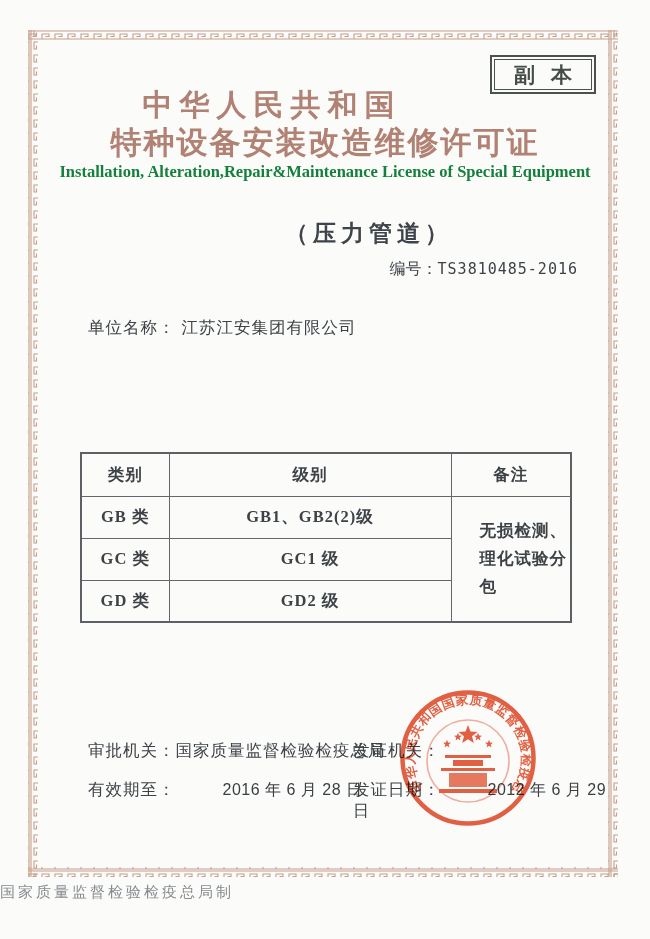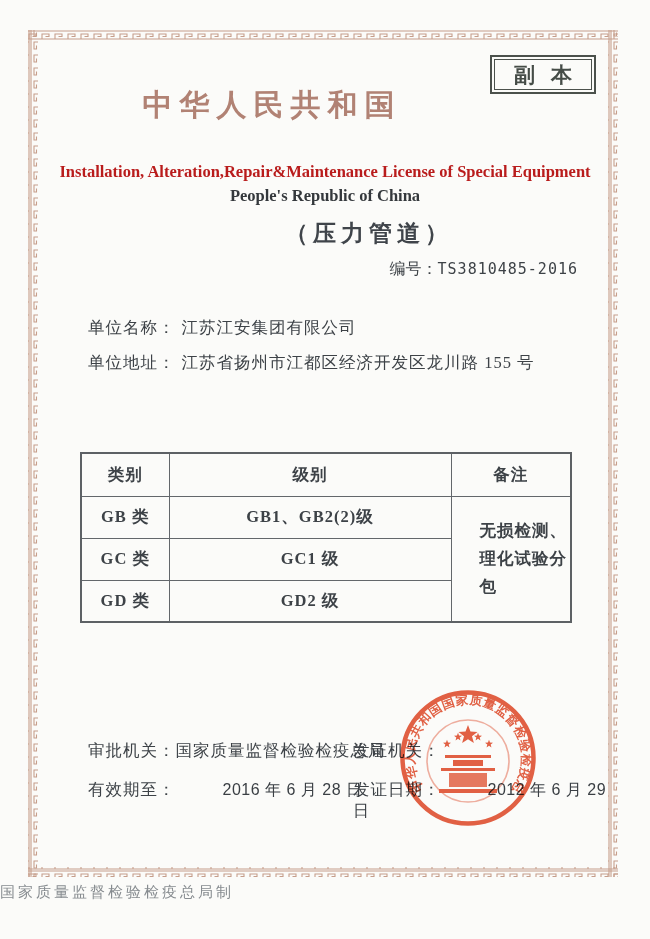--- a/index.html
+++ b/index.html
@@ -17,21 +17,21 @@
     width: 100%; height: 100%; border: 1px solid #4b514c;
     display: flex; align-items: center; justify-content: center;
     font-size: 21px; font-weight: bold; color: #454c47; letter-spacing: 16px; padding-left: 16px;
   }
 
   .title-cn1 { position: absolute; left: 0; width: 544px; top: 85px; text-align: center;
     font-size: 30px; font-weight: bold; color: #b18274; letter-spacing: 7px; z-index: 2; }
   .title-cn2 { position: absolute; left: 0; width: 650px; top: 122px; text-align: center;
     font-size: 31px; font-weight: bold; color: #b18274; letter-spacing: 2px; z-index: 2; }
   .title-en1 { position: absolute; left: 0; width: 650px; top: 162px; text-align: center;
-    font-size: 16.5px; font-weight: bold; color: #b91c1c; z-index: 2; }
+    font-size: 16.5px; font-weight: bold; color: #15803d; z-index: 2; }
   .title-en2 { position: absolute; left: 0; width: 650px; top: 186px; text-align: center;
     font-size: 16.5px; font-weight: bold; color: #34383c; z-index: 2; }
   .category-line { position: absolute; left: 0; width: 650px; top: 218px; text-align: center;
     font-size: 23px; font-weight: 600; color: #3f444a; letter-spacing: 5px; z-index: 2; margin-left: 44px; }
 
   .license-row { position: absolute; right: 72px; top: 259px; font-size: 16px; z-index: 2; }
   .license-no { font-family: "DejaVu Sans Mono", monospace; font-size: 15px; letter-spacing: 1px; margin-top: 48px; }
 
   .unit-row { position: absolute; left: 88px; font-size: 16.5px; z-index: 2; letter-spacing: 1px; }
   .unit-name-row { top: 317px; }
@@ -79,33 +79,30 @@
     <rect x="28" y="867" width="590" height="10" fill="url(#meanderH)"></rect>
     <rect x="28" y="30" width="10" height="847" fill="url(#meanderV)"></rect>
     <rect x="608" y="30" width="10" height="847" fill="url(#meanderV)"></rect>
   </svg>
 
   <div class="copy-badge">
     <div class="copy-badge-inner">副本</div>
   </div>
 
   <div class="title-cn1">中华人民共和国</div>
+  <div class="title-cn2">特种设备安装改造维修许可证</div>
   <div class="title-en1">Installation, Alteration,Repair&amp;Maintenance License of Special Equipment</div>
-  <div class="title-en2">People's Republic of China</div>
   <div class="category-line">（压力管道）</div>
 
   <div class="license-row">
     <span>编号：</span><span class="license-no">TS3810485-2016</span>
   </div>
 
   <div class="unit-row unit-name-row">
     <span>单位名称：</span><span class="val">江苏江安集团有限公司</span>
-  </div>
-  <div class="unit-row unit-addr-row">
-    <span>单位地址：</span><span class="val">江苏省扬州市江都区经济开发区龙川路 155 号</span>
   </div>
 
 
   <table class="perm-table">
     <colgroup>
         <col style="width:88px">
         <col style="width:282px">
         <col style="width:120px">
       </colgroup>
     <tbody>

